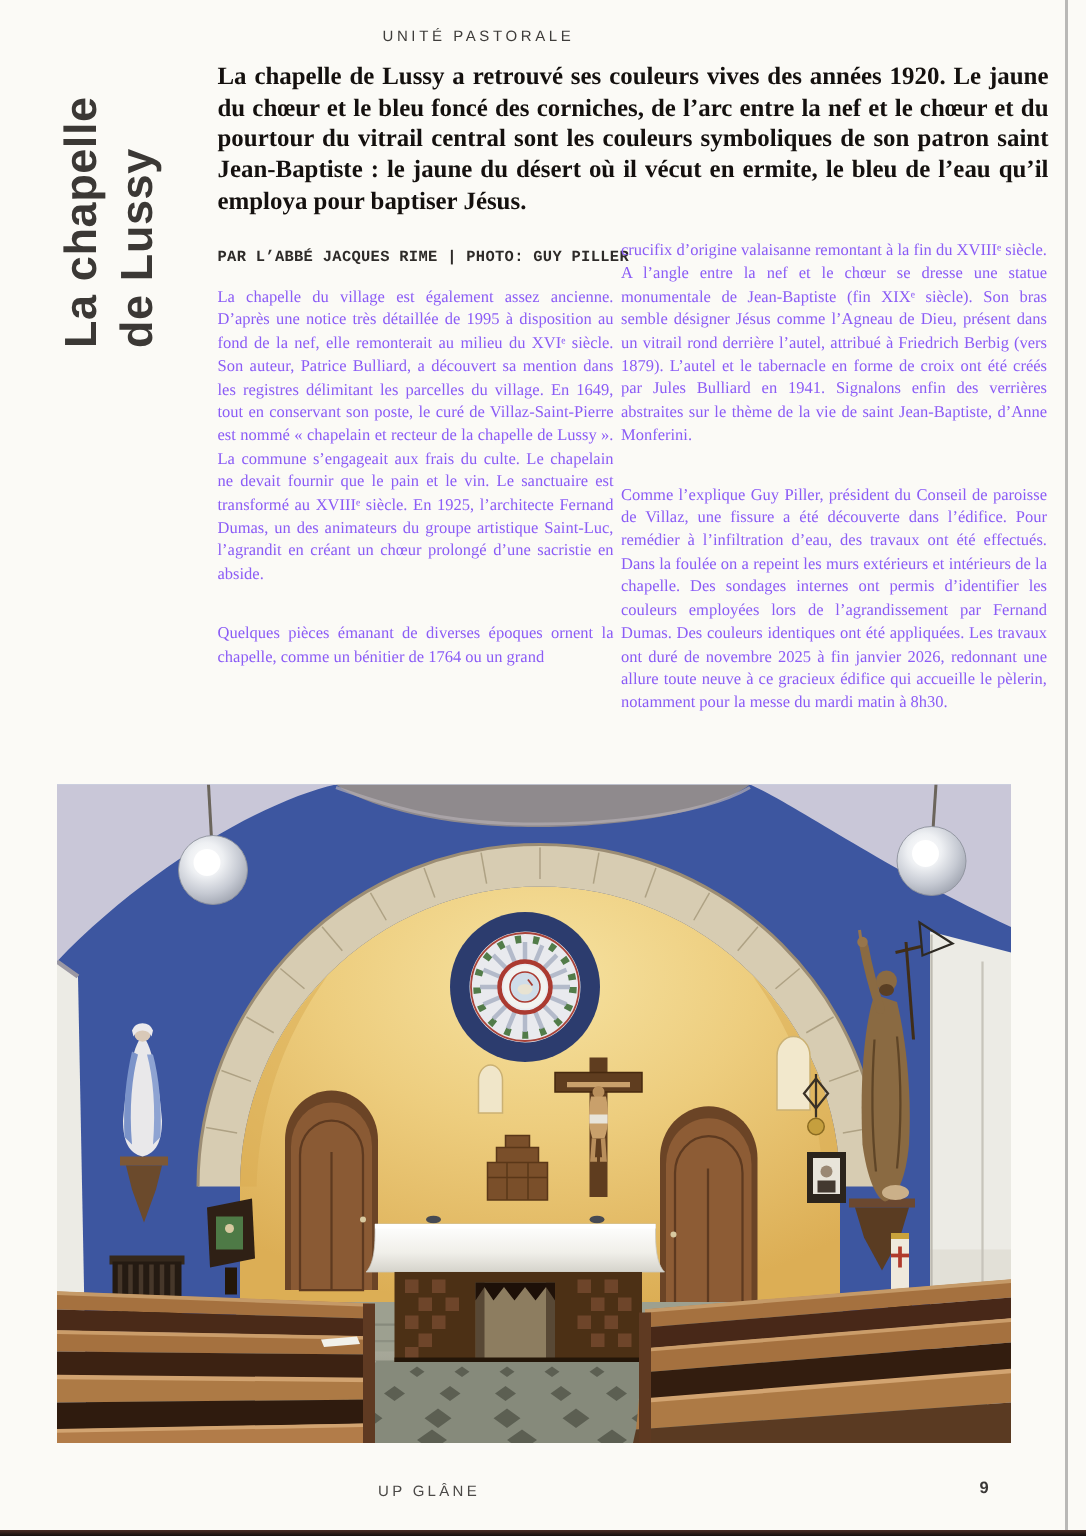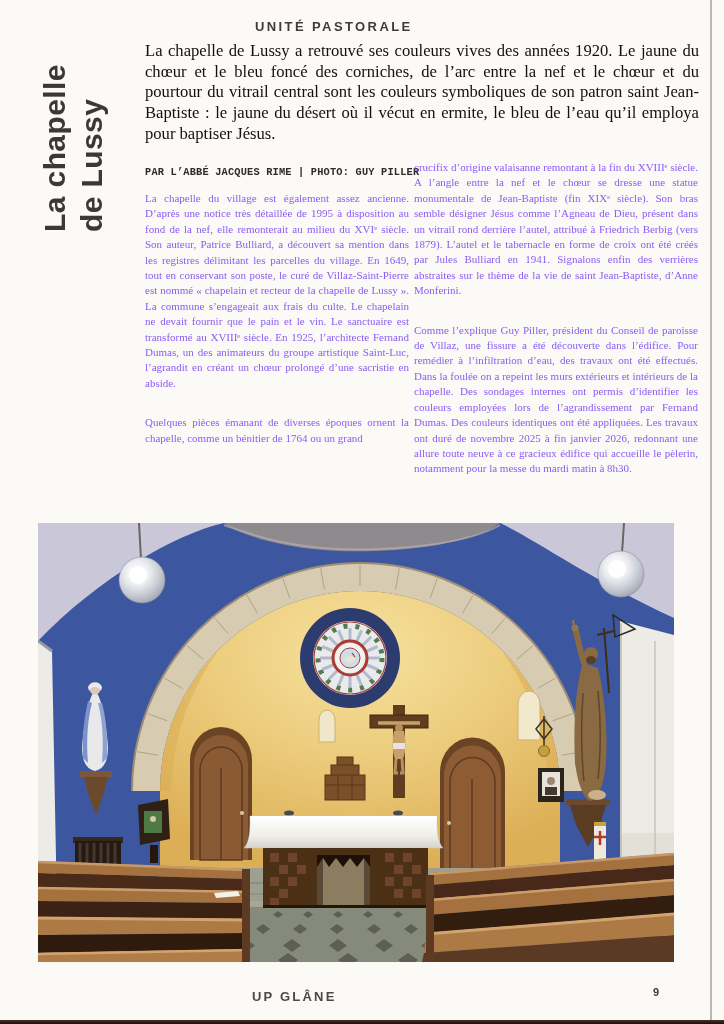--- a/index.html
+++ b/index.html
@@ -1,25 +1,25 @@
 <!DOCTYPE html>
 <html><head>
 <meta charset="utf-8">
 <style>
   html,body{margin:0;padding:0;background:#e9e9e9}
   .page{position:relative;width:724px;height:1024px;background:#fbfaf6;overflow:hidden;
         font-family:"Liberation Serif","DejaVu Serif",serif;-webkit-font-smoothing:antialiased}
   .kicker{position:absolute;font-family:"Liberation Sans","DejaVu Sans",sans-serif;
-          font-weight:bold;font-size:13px;letter-spacing:2.4px;color:#3e3c3a;white-space:nowrap}
+          font-weight:normal;font-size:10px;letter-spacing:2.4px;color:#3e3c3a;white-space:nowrap}
   #kicker-top{left:255px;top:19px}
   .vtitle{position:absolute;left:36px;top:232px;width:202px;height:82px;
           transform:rotate(-90deg);transform-origin:0 0;
           font-family:"Liberation Sans","DejaVu Sans",sans-serif;font-weight:bold;
           font-size:30px;line-height:37px;color:#3b3835;letter-spacing:.4px;white-space:nowrap}
-  .intro{position:absolute;left:145px;top:41px;width:554px;margin:0;font-weight:400;
+  .intro{position:absolute;left:145px;top:41px;width:554px;margin:0;font-weight:700;
          font-size:16.6px;line-height:20.7px;text-align:justify;color:#14100e}
   .byline{position:absolute;left:145px;top:166px;font-family:Liberation Mono, monospace;
           font-weight:700;font-size:10.3px;letter-spacing:.2px;color:#2e2b29;white-space:nowrap}
   .col{position:absolute;font-size:11px;line-height:15.4px;text-align:justify;color:#8b5cf6}
   .col p{margin:0}
   .col p + p{margin-top:24px}
   #col1{left:145px;top:191px;width:264px}
   #col2{left:414px;top:160px;width:284px}
   .photo{position:absolute;left:38px;top:523px;width:636px;height:439px;display:block}
   #footer-mag{left:252px;top:989px;letter-spacing:2.2px;color:#4b4947}

